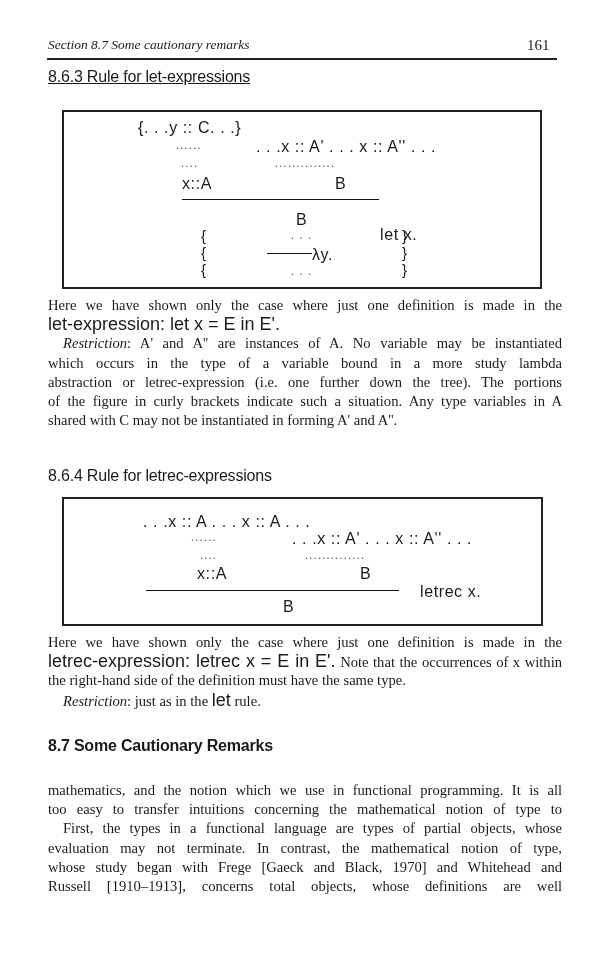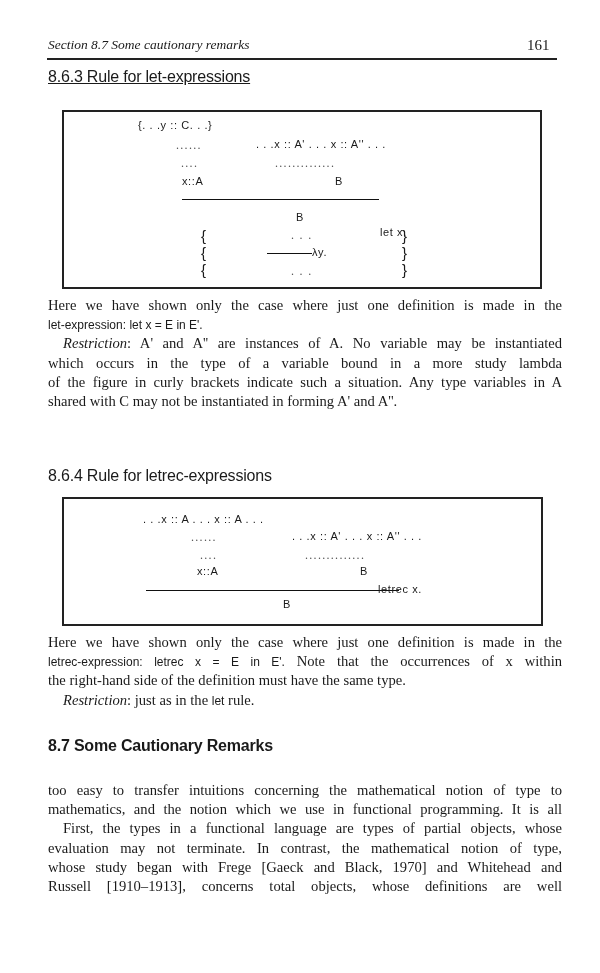--- a/index.html
+++ b/index.html
@@ -10,30 +10,30 @@
 
   .running-head { left: 48px; top: 37px; font-size: 13.5px; font-style: italic; text-align: right; }
   .page-num { left: 527px; top: 37px; font-size: 15px; }
   .head-rule { left: 47px; top: 58px; width: 510px; height: 2px; background: #222; }
 
   .sec-title { font-size: 16px; font-weight: normal; letter-spacing: -0.2px; }
   .sec-title.bold { font-weight: bold; }
 
   .box { border: 2px solid #222; background: #fff; }
 
-  .dg { font-size: 11px; letter-spacing: 0.6px; text-align: center; }
+  .dg { font-size: 16px; letter-spacing: 0.6px; text-align: center; }
   .dots { font-size: 12px; letter-spacing: 1.3px; color: #555; }
   .rule { height: 1.4px; background: #111; }
   .brace { font-size: 15px; transform: scaleY(1.0); }
 
   .para { left: 48px; width: 514px; font-size: 14.6px; line-height: 19.2px; text-align: justify; white-space: normal; }
   .para .ln { display: block; text-align: justify; text-align-last: justify; height: 19.2px; }
   .para .ln.last { text-align-last: left; }
   .para .indent { padding-left: 15px; }
-  .code { font-family: "Liberation Sans", "DejaVu Sans", sans-serif; font-size: 12px; }
+  .code { font-family: "Liberation Sans", "DejaVu Sans", sans-serif; font-size: 18px; }
   em { font-style: italic; }
 </style>
 </head>
 <body>
 
 <div class="abs serif running-head">Section 8.7  Some cautionary remarks</div>
 <div class="abs serif page-num">161</div>
 <div class="abs head-rule"></div>
 
 <div class="abs sans sec-title" style="left:48px; top:68px;text-decoration:underline;">8.6.3  Rule for let-expressions</div>
@@ -59,47 +59,48 @@
 <div class="abs dots" style="left:291px; top:228px;">. . .</div>
 <div class="abs rule" style="left:267px; top:253px; width:45px;"></div>
 <div class="abs sans dg" style="left:312px; top:246px;">λy.</div>
 <div class="abs dots" style="left:291px; top:264px;">. . .</div>
 
 <div class="abs serif para" style="top:296px;">
   <span class="ln">Here we have shown only the case where just one definition is made in the</span>
   <span class="ln last"><span class="code">let-expression: </span><span class="code">let  x  =  E  in  E'.</span></span>
   <span class="ln indent"><em>Restriction</em><span>: A' and A'' are instances of A. No variable may be instantiated</span></span>
   <span class="ln">which occurs in the type of a variable bound in a more study lambda</span>
+  <span class="ln">abstraction or letrec-expression (i.e. one further down the tree). The portions</span>
   <span class="ln">of the figure in curly brackets indicate such a situation. Any type variables in A</span>
   <span class="ln last">shared with C may not be instantiated in forming A' and A''.</span>
 </div>
 
 <div class="abs sans sec-title" style="left:48px; top:467px;">8.6.4  Rule for letrec-expressions</div>
 
 <div class="abs box" style="left:62px; top:497px; width:477px; height:125px;"></div>
 <div class="abs sans dg" style="left:143px; top:513px;">. . .x :: A . . .  x :: A . . .</div>
 <div class="abs dots" style="left:191px; top:530px;">......</div>
 <div class="abs sans dg" style="left:292px; top:530px;">. . .x :: A'  . . .  x :: A'' . . .</div>
 <div class="abs dots" style="left:200px; top:548px;">....</div>
 <div class="abs dots" style="left:305px; top:548px;">..............</div>
 <div class="abs sans dg" style="left:197px; top:565px;">x::A</div>
 <div class="abs sans dg" style="left:360px; top:565px;">B</div>
 <div class="abs rule" style="left:146px; top:590px; width:253px;"></div>
-<div class="abs sans dg" style="left:378px; top:583px;">letrec  x.</div>
+<div class="abs sans dg" style="left:420px; top:583px;">letrec  x.</div>
 <div class="abs sans dg" style="left:283px; top:598px;">B</div>
 
 <div class="abs serif para" style="top:633px;">
   <span class="ln">Here we have shown only the case where just one definition is made in the</span>
   <span class="ln"><span class="code">letrec-expression: </span><span class="code">letrec  x  =  E  in  E'.</span><span> Note that the occurrences of x within</span></span>
   <span class="ln last">the right-hand side of the definition must have the same type.</span>
   <span class="ln last indent"><em>Restriction</em><span>: just as in the </span><span class="code">let</span><span> rule.</span></span>
 </div>
 
 <div class="abs sans sec-title bold" style="left:48px; top:737px;">8.7  Some Cautionary Remarks</div>
 
 <div class="abs serif para" style="top:781px;">
+  <span class="ln">mathematics, and the notion which we use in functional programming. It is all</span>
   <span class="ln">too easy to transfer intuitions concerning the mathematical notion of type to</span>
-  <span class="ln">mathematics, and the notion which we use in functional programming. It is all</span>
   <span class="ln indent">First, the types in a functional language are types of partial objects, whose</span>
   <span class="ln">evaluation may not terminate. In contrast, the mathematical notion of type,</span>
   <span class="ln">whose study began with Frege [Gaeck and Black, 1970] and Whitehead and</span>
   <span class="ln">Russell [1910–1913], concerns total objects, whose definitions are well</span>
 </div>
 
 </body></html>

